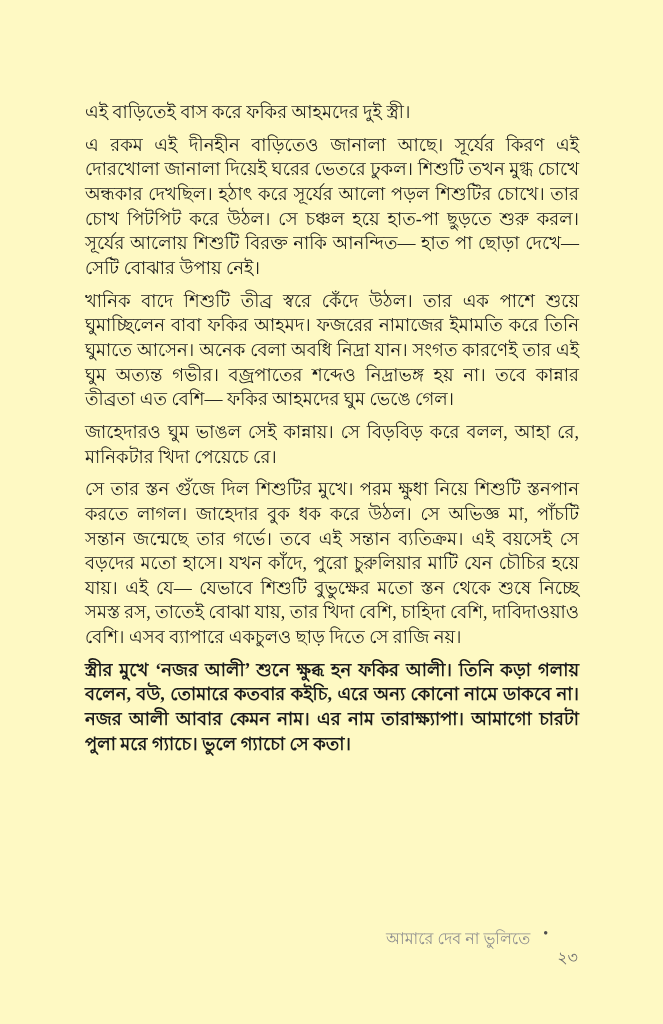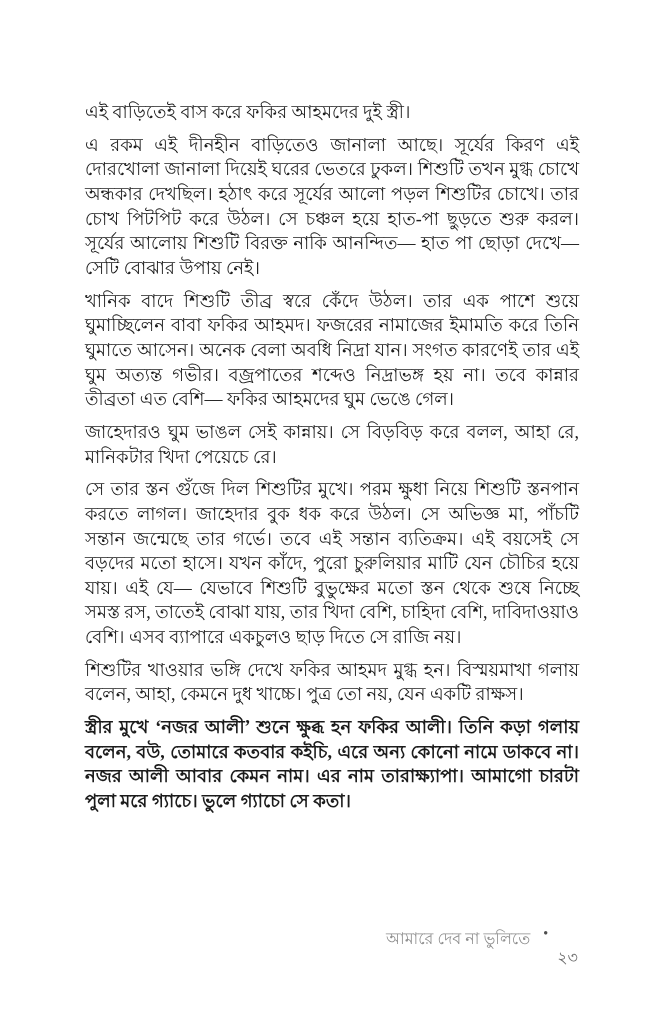--- a/index.html
+++ b/index.html
@@ -5,21 +5,21 @@
   html, body {
     margin: 0;
     padding: 0;
     background: #e8e8e8;
   }
   .book-page {
     position: relative;
     width: 663px;
     height: 1024px;
     margin: 0 auto;
-    background: #ffffff;
+    background: #fef9c3;
     overflow: hidden;
     font-family: "Liberation Serif", "DejaVu Serif", serif;
   }
   .body-text {
     position: absolute;
     left: 85px;
     top: 100px;
     width: 494px;
     color: #1b1b1b;
     font-size: 18px;
@@ -60,21 +60,20 @@
 <body>
 
 <div class="book-page">
 
   <main class="body-text">
     <p>এই বাড়িতেই বাস করে ফকির আহমদের দুই স্ত্রী।</p>
     <p>এ রকম এই দীনহীন বাড়িতেও জানালা আছে। সূর্যের কিরণ এই দোরখোলা জানালা দিয়েই ঘরের ভেতরে ঢুকল। শিশুটি তখন মুগ্ধ চোখে অন্ধকার দেখছিল। হঠাৎ করে সূর্যের আলো পড়ল শিশুটির চোখে। তার চোখ পিটপিট করে উঠল। সে চঞ্চল হয়ে হাত-পা ছুড়তে শুরু করল। সূর্যের আলোয় শিশুটি বিরক্ত নাকি আনন্দিত— হাত পা ছোড়া দেখে— সেটি বোঝার উপায় নেই।</p>
     <p>খানিক বাদে শিশুটি তীব্র স্বরে কেঁদে উঠল। তার এক পাশে শুয়ে ঘুমাচ্ছিলেন বাবা ফকির আহমদ। ফজরের নামাজের ইমামতি করে তিনি ঘুমাতে আসেন। অনেক বেলা অবধি নিদ্রা যান। সংগত কারণেই তার এই ঘুম অত্যন্ত গভীর। বজ্রপাতের শব্দেও নিদ্রাভঙ্গ হয় না। তবে কান্নার তীব্রতা এত বেশি— ফকির আহমদের ঘুম ভেঙে গেল।</p>
     <p>জাহেদারও ঘুম ভাঙল সেই কান্নায়। সে বিড়বিড় করে বলল, আহা রে, মানিকটার খিদা পেয়েচে রে।</p>
     <p>সে তার স্তন গুঁজে দিল শিশুটির মুখে। পরম ক্ষুধা নিয়ে শিশুটি স্তনপান করতে লাগল। জাহেদার বুক ধক করে উঠল। সে অভিজ্ঞ মা, পাঁচটি সন্তান জন্মেছে তার গর্ভে। তবে এই সন্তান ব্যতিক্রম। এই বয়সেই সে বড়দের মতো হাসে। যখন কাঁদে, পুরো চুরুলিয়ার মাটি যেন চৌচির হয়ে যায়। এই যে— যেভাবে শিশুটি বুভুক্ষের মতো স্তন থেকে শুষে নিচ্ছে সমস্ত রস, তাতেই বোঝা যায়, তার খিদা বেশি, চাহিদা বেশি, দাবিদাওয়াও বেশি। এসব ব্যাপারে একচুলও ছাড় দিতে সে রাজি নয়।</p>
-    <p>শিশুটির খাওয়ার ভঙ্গি দেখে ফকির আহমদ মুগ্ধ হন। বিস্ময়মাখা গলায় বলেন, আহা, কেমনে দুধ খাচ্চে। পুত্র তো নয়, যেন একটি রাক্ষস।</p>
     <p>স্ত্রীর মুখে ‘নজর আলী’ শুনে ক্ষুব্ধ হন ফকির আলী। তিনি কড়া গলায় বলেন, বউ, তোমারে কতবার কইচি, এরে অন্য কোনো নামে ডাকবে না। নজর আলী আবার কেমন নাম। এর নাম তারাক্ষ্যাপা। আমাগো চারটা পুলা মরে গ্যাচে। ভুলে গ্যাচো সে কতা।</p>
   </main>
 
   <footer class="page-footer">
     <span class="running-title">আমারে দেব না ভুলিতে</span>
     <span class="footer-bullet">•</span>
     <span class="page-number">২৩</span>
   </footer>
 
 </div>

